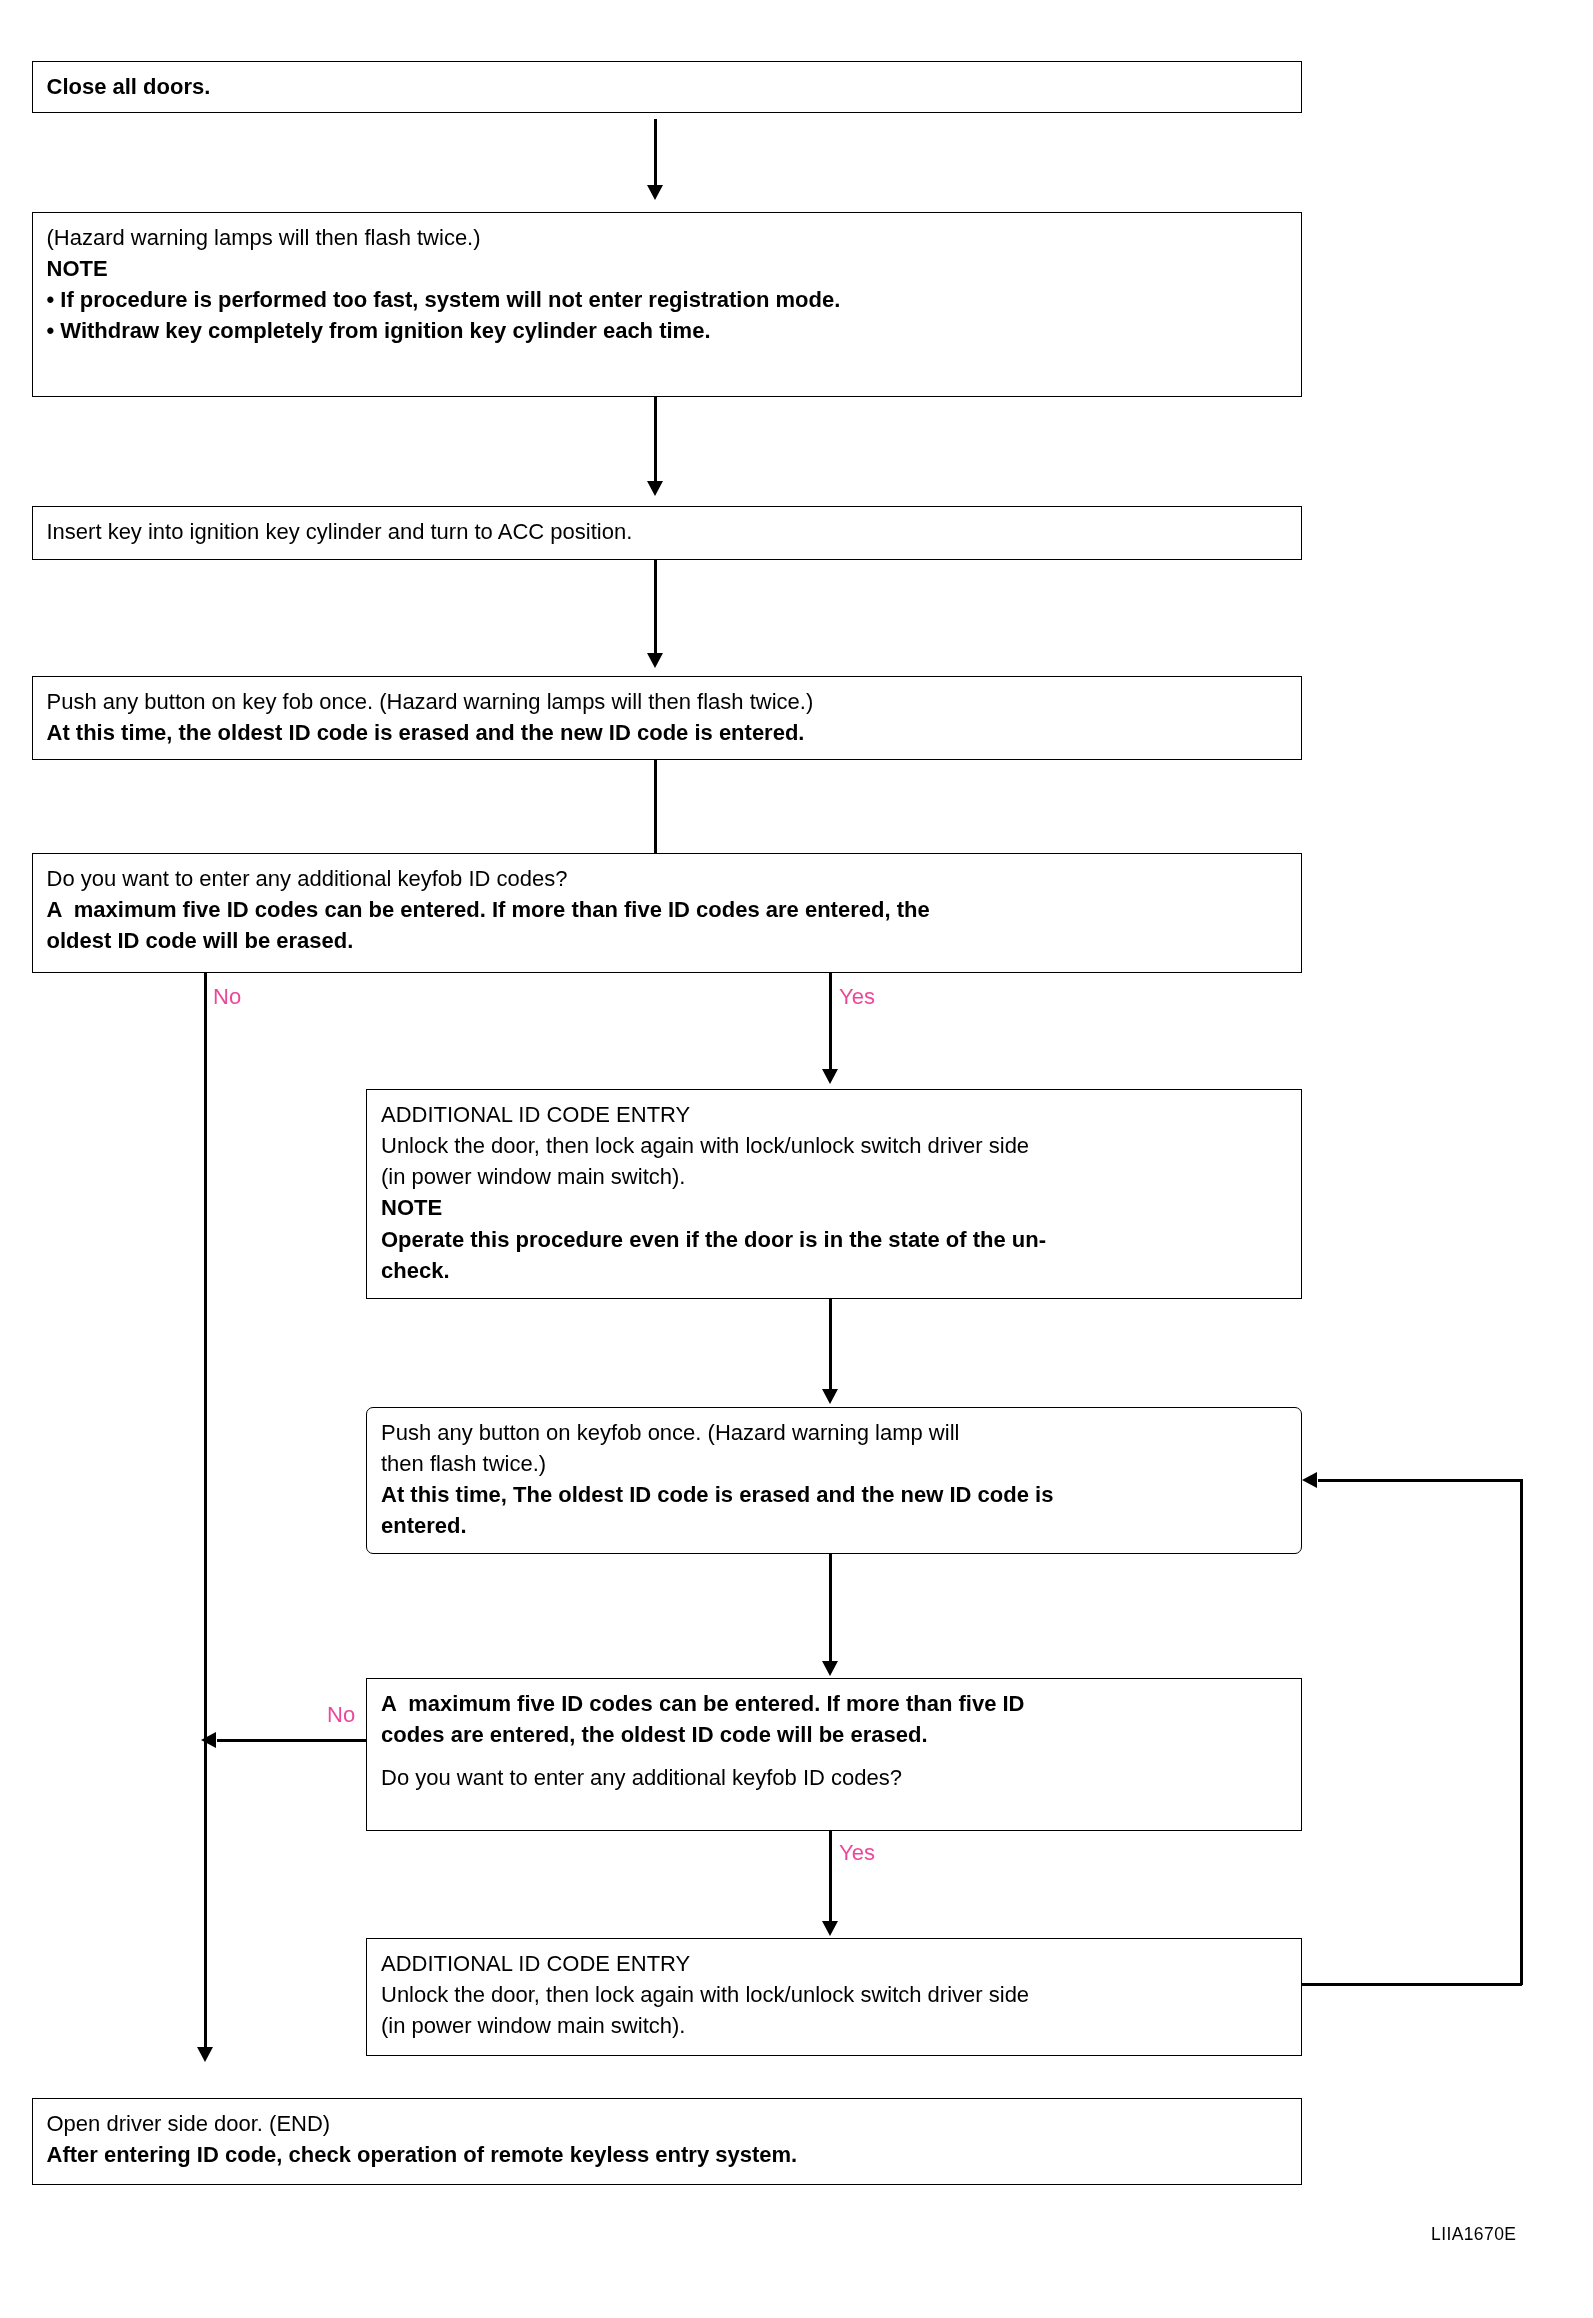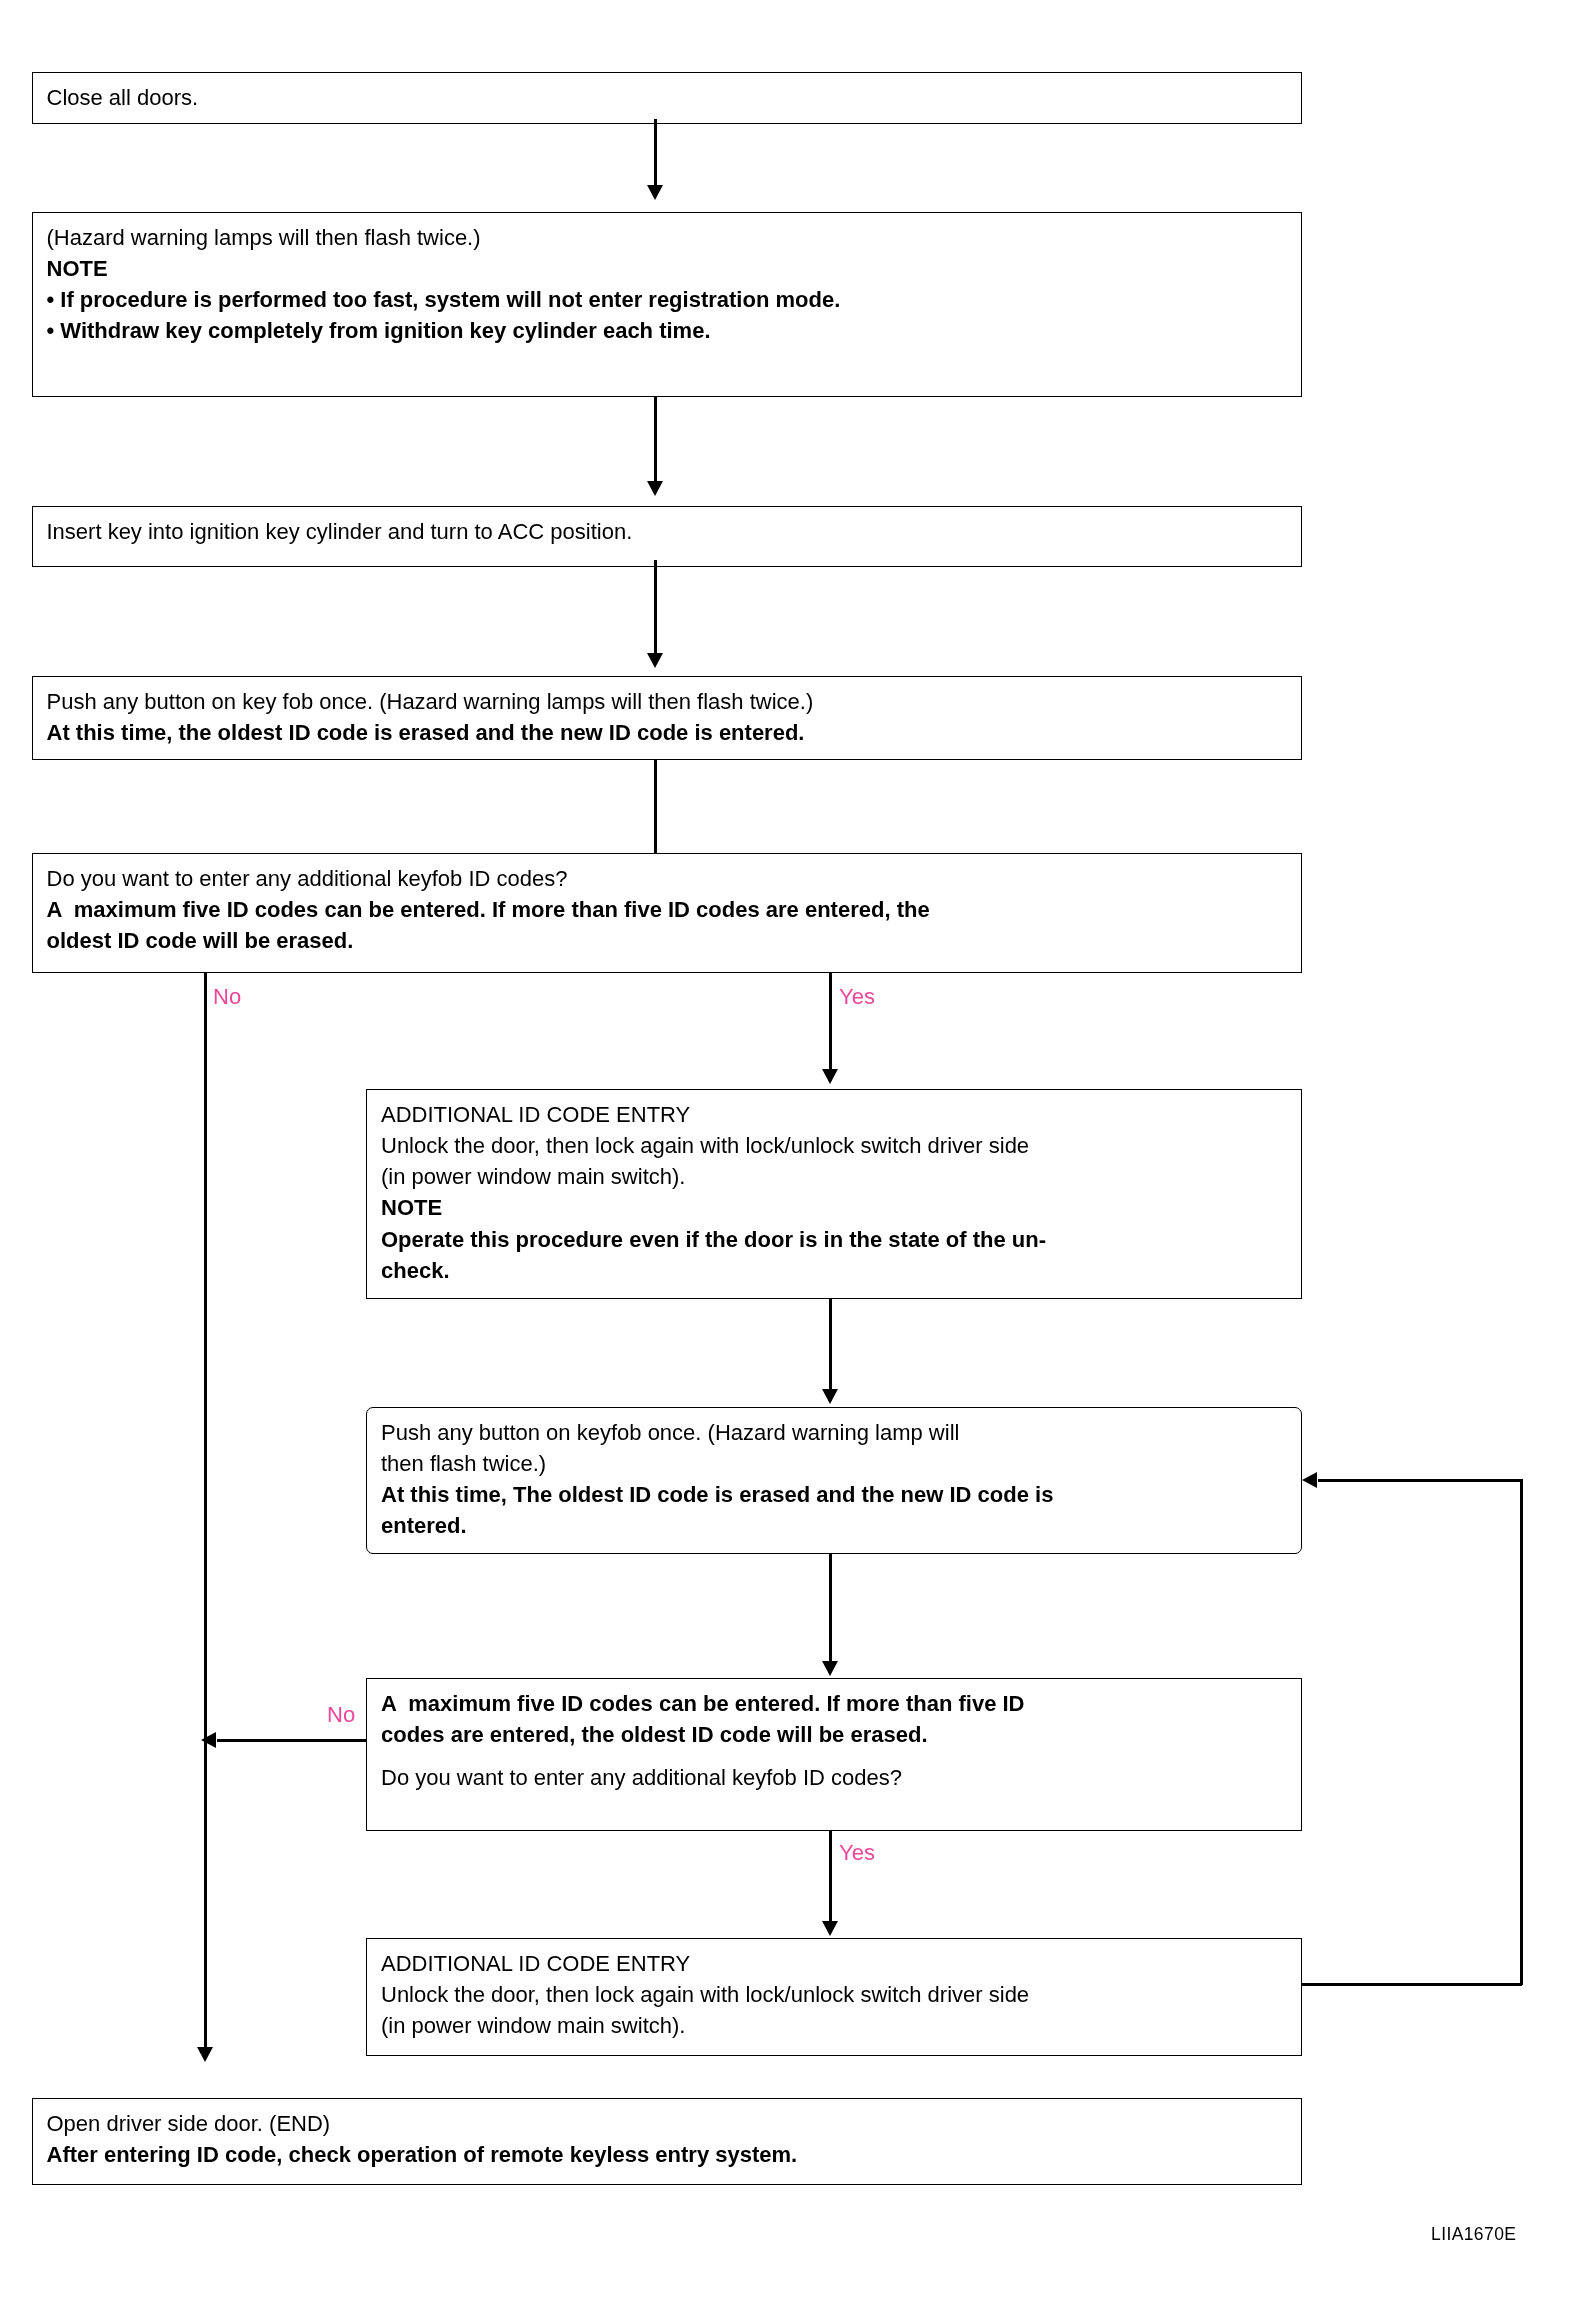--- a/index.html
+++ b/index.html
@@ -72,42 +72,42 @@
     letter-spacing: 0.4px;
     color: #000000;
     white-space: nowrap;
   }
 </style>
 </head>
 <body>
 
 <div id="page">
 
-  <div class="box" style="left:31.5px; top:72px; width:1270px; height:52px;">
+  <div class="box" style="left:31.5px; top:61px; width:1270px; height:52px;font-weight:bold;">
     <div>
         <p>Close all doors.</p>
       </div>
   </div>
 
   <div class="vline" style="left:654px; top:119px; width:2.6px; height:70px;"></div>
   <div class="arrow-down" style="left:647px; top:185px;"></div>
 
   <div class="box" style="left:31.5px; top:212px; width:1270px; height:185px;">
     <div>
         <p>(Hazard warning lamps will then flash twice.)</p>
         <p class="b">NOTE</p>
         <p class="b">• If procedure is performed too fast, system will not enter registration mode.</p>
         <p class="b">• Withdraw key completely from ignition key cylinder each time.</p>
       </div>
   </div>
 
   <div class="vline" style="left:654px; top:397px; width:2.6px; height:87px;"></div>
   <div class="arrow-down" style="left:647px; top:481px;"></div>
 
-  <div class="box" style="left:31.5px; top:506px; width:1270px; height:61px;">
+  <div class="box" style="left:31.5px; top:506px; width:1270px; height:54px;">
     <div>
         <p>Insert key into ignition key cylinder and turn to ACC position.</p>
       </div>
   </div>
 
   <div class="vline" style="left:654px; top:560px; width:2.6px; height:96px;"></div>
   <div class="arrow-down" style="left:647px; top:653px;"></div>
 
   <div class="box" style="left:31.5px; top:676px; width:1270px; height:84px;">
     <div>

